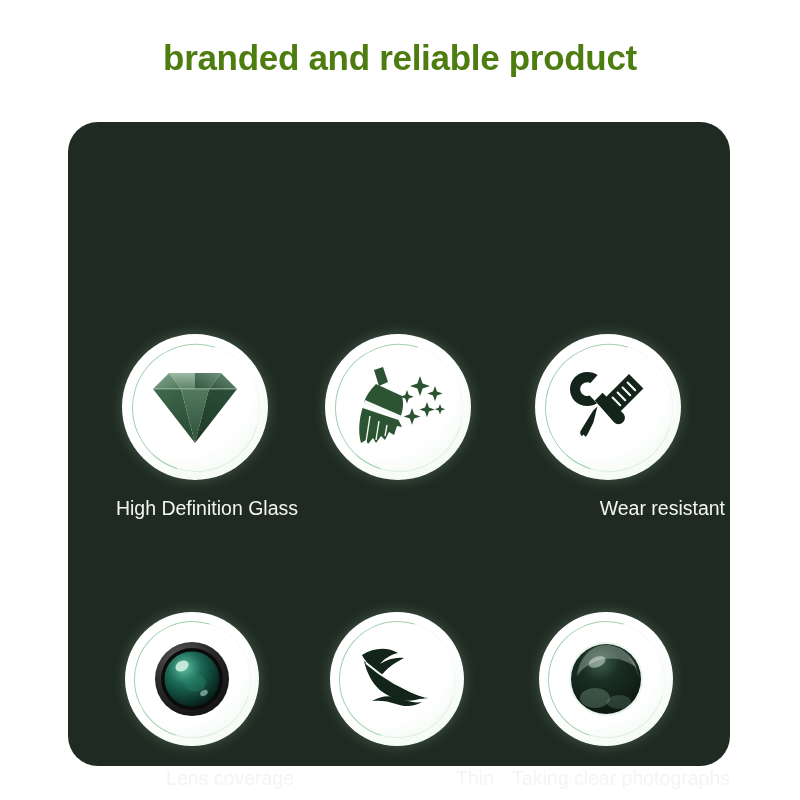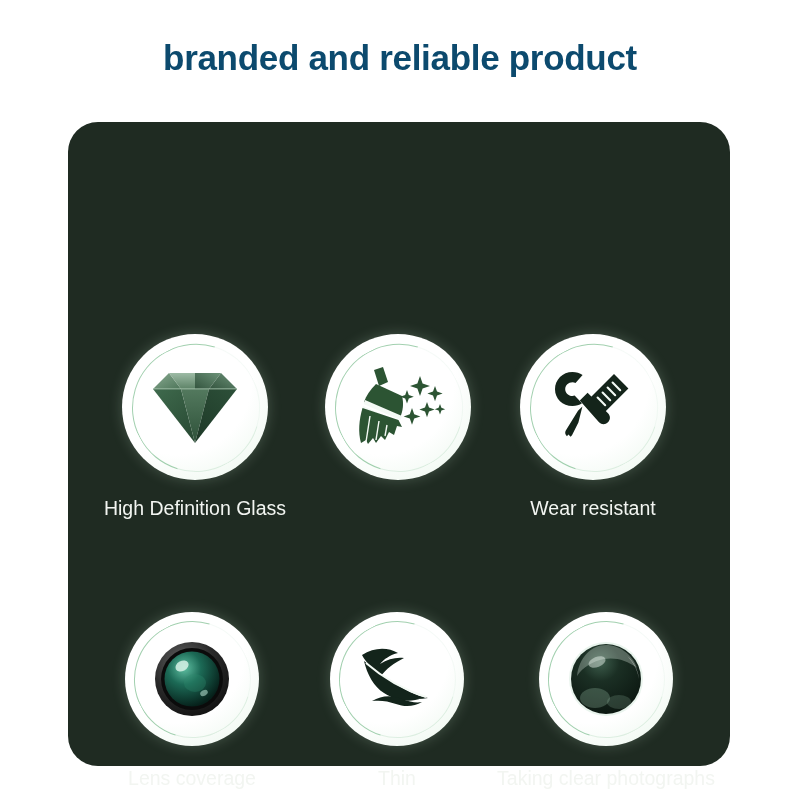--- a/index.html
+++ b/index.html
@@ -19,38 +19,38 @@
   
   #title {
     position: absolute;
     left: 0; top: 36px;
     width: 800px;
     text-align: center;
     font-family: "Liberation Sans", sans-serif;
     font-weight: bold;
     font-size: 35px;
     letter-spacing: -0.3px;
-    color: #0c4a6e;
+    color: #4d7c0f;
     line-height: 44px;
     white-space: nowrap;
   }
 
   
   #panel {
     position: absolute;
     left: 68px; top: 122px;
     width: 662px; height: 644px;
     background: #1f2b22;
     border-radius: 30px;
   }
 
   
   .feature {
     position: absolute;
-    text-align: center;
+    text-align: right;
   }
   .circle-wrap {
     position: relative;
     margin: 0 auto;
     border-radius: 50%;
     background: radial-gradient(circle at 38% 32%, #ffffff 55%, #f3faf4 78%, #e9f5ec 100%);
     box-shadow: 0 0 14px rgba(210,240,215,0.22);
     display: flex;
     align-items: center;
     justify-content: center;
@@ -173,21 +173,21 @@
             <path d="M85,22 L87,27.6 L92.6,29.6 L87,31.6 L85,37.2 L83,31.6 L77.4,29.6 L83,27.6 Z"></path>
             <path d="M57,26 L58.8,31 L63.8,32.8 L58.8,34.6 L57,39.6 L55.2,34.6 L50.2,32.8 L55.2,31 Z"></path>
             <path d="M77,38 L79,43.6 L84.6,45.6 L79,47.6 L77,53.2 L75,47.6 L69.4,45.6 L75,43.6 Z"></path>
             <path d="M62,44 L64.2,50.2 L70.4,52.4 L64.2,54.6 L62,60.8 L59.8,54.6 L53.6,52.4 L59.8,50.2 Z"></path>
             <path d="M90,40 L91.4,43.8 L95.2,45.2 L91.4,46.6 L90,50.4 L88.6,46.6 L84.8,45.2 L88.6,43.8 Z"></path>
           </g>
         </svg>
       </div>
     </div>
 
-    <div class="feature r1 c3" style="left:408px;">
+    <div class="feature r1 c3" style="left:423px;">
       <div class="circle-wrap">
         <svg class="icon-svg" width="82" height="78" viewBox="0 0 82 78">
           <g fill="#14241a">
 
             <path d="M20.5,4 C10.5,4 3,11.8 3,21.2 C3,30.6 10.5,38 20.5,38 C24.2,38 27.4,37 30,35.2 L22.6,27.6 C21.9,27.9 21.2,28 20.5,28 C16.4,28 13.2,24.9 13.2,21.2 C13.2,17.4 16.4,14.3 20.5,14.3 C21.6,14.3 22.6,14.5 23.5,15 L30.6,7.1 C27.8,5.2 24.3,4 20.5,4 Z"></path>
             <path d="M27.8,32.6 L35.6,24.8 L56,45.2 C58.6,47.8 58.6,51.6 56,54.2 C53.4,56.8 49.6,56.8 47,54.2 Z"></path>
 
             <path d="M62,6 L76.4,20.4 L46.4,50.4 L32,36 Z"></path>
             <g stroke="#f4faf5" stroke-width="2.1" stroke-linecap="round">
               <path d="M60.6,14.6 L68.2,22.2"></path>

